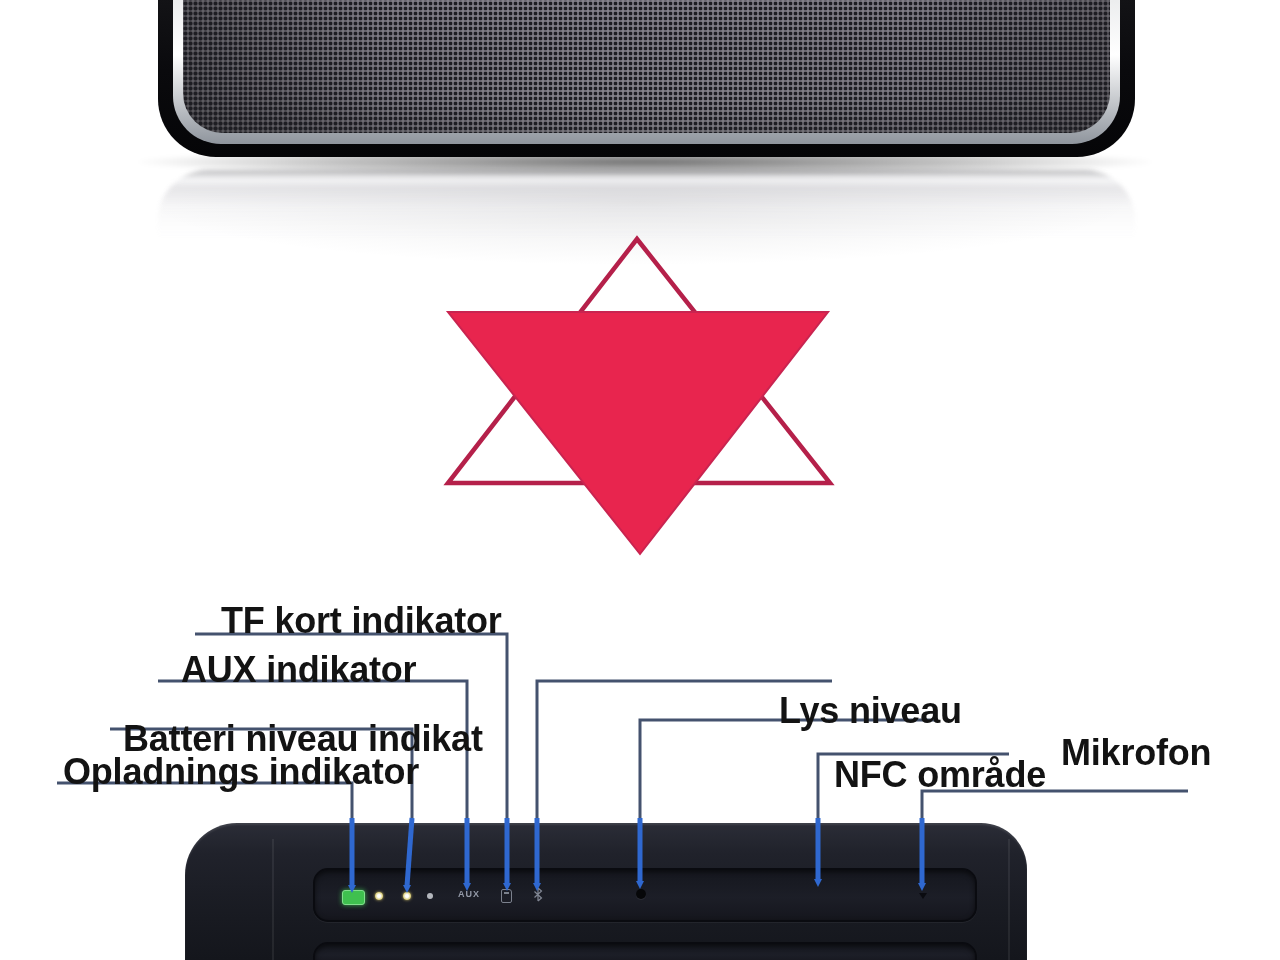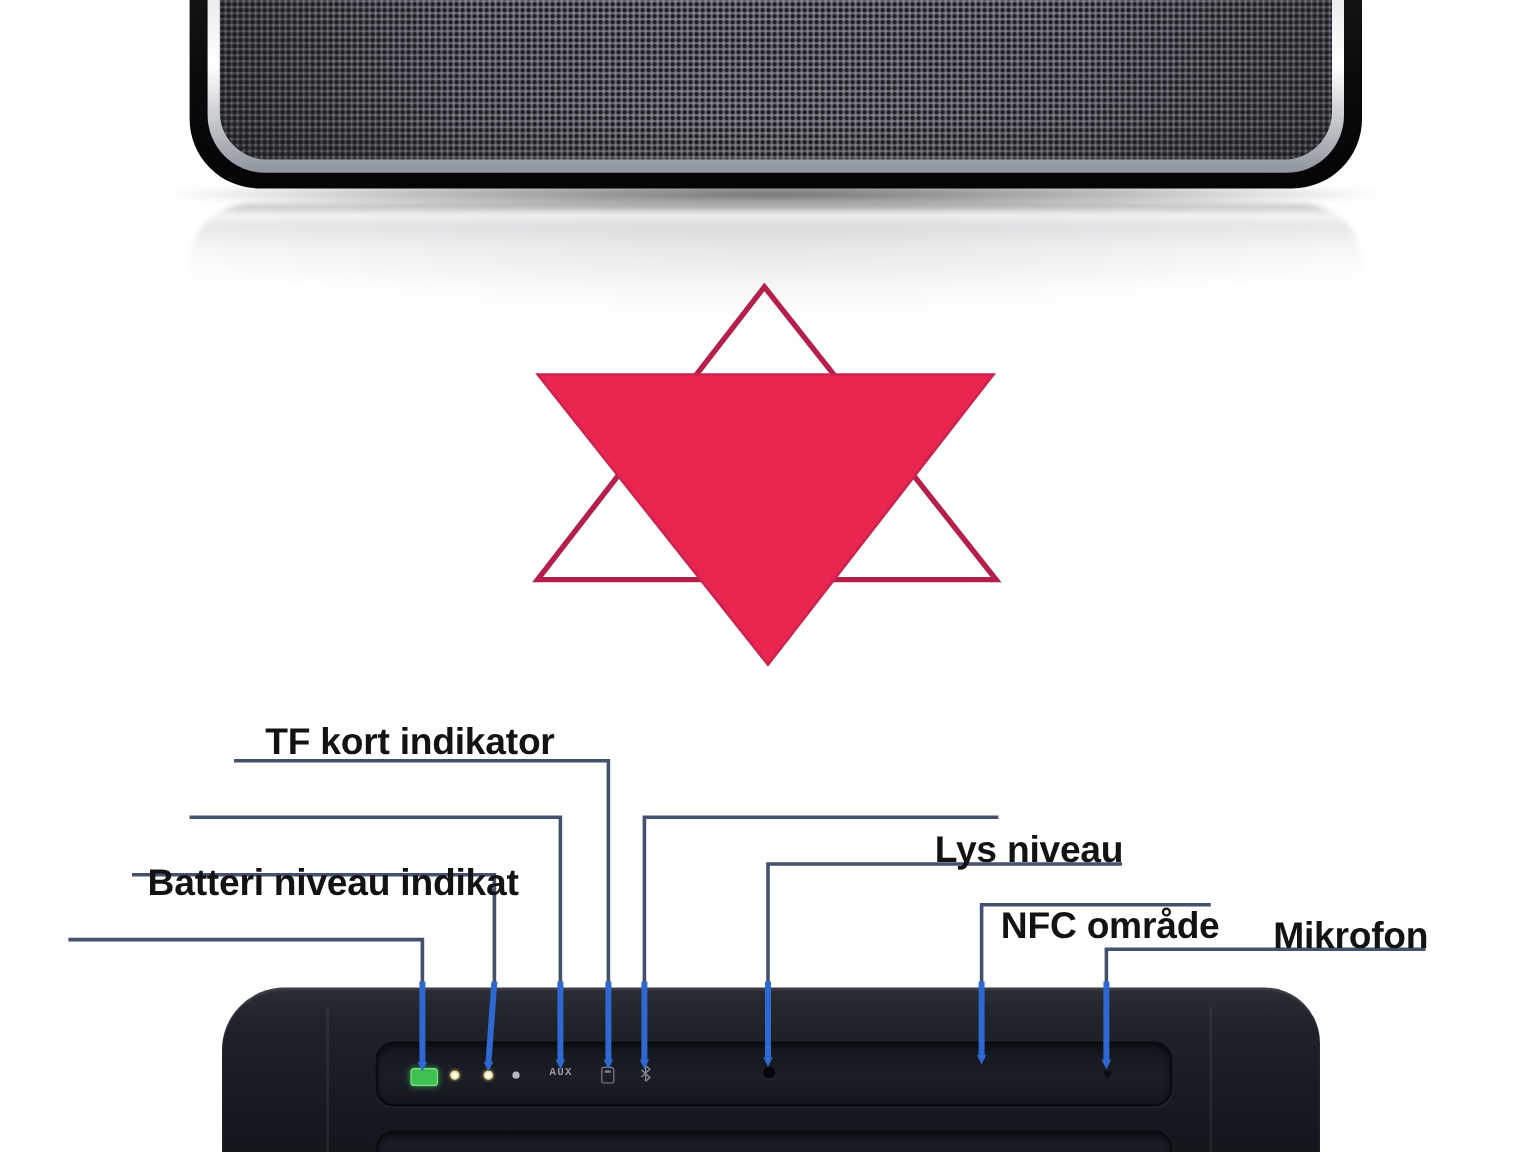--- a/index.html
+++ b/index.html
@@ -37,24 +37,24 @@
              rgba(195,195,202,0.16) 55%,
              rgba(255,255,255,0) 100%);}
   .ambient{position:absolute;left:0;top:150px;width:1280px;height:150px;z-index:0;
            background:radial-gradient(55% 60% at 50% 35%,rgba(60,60,70,0.10),rgba(0,0,0,0) 70%);}
 
   
   .intro-text{position:absolute;left:460px;top:355px;width:362px;text-align:center;
            font-size:40px;font-weight:bold;color:#f7ccd7;letter-spacing:1px;z-index:4;}
 
   
-  .device{position:absolute;left:185px;top:823px;width:915px;height:137px;z-index:3;
+  .device{position:absolute;left:185px;top:823px;width:842px;height:137px;z-index:3;
            background:linear-gradient(180deg,#2b2d37 0%,#20222b 22%,#181a21 70%,#14161c 100%);
            border-radius:52px 46px 0 0;
-           box-shadow:inset 0 2px 2px rgba(255,255,255,0.10);font-family:Liberation Mono, monospace;}
+           box-shadow:inset 0 2px 2px rgba(255,255,255,0.10);}
   .cap-line{position:absolute;top:16px;bottom:0;width:2px;background:rgba(255,255,255,0.07);}
   .cap-line.left{left:87px;}
   .cap-line.right{left:823px;}
   .panel{position:absolute;left:128px;width:660px;background:linear-gradient(180deg,#15171e 0%,#1c1e27 55%,#15161d 100%);
            border:2px solid #0a0b10;border-radius:15px;
            box-shadow:0 1px 1px rgba(255,255,255,0.06),inset 0 2px 5px rgba(0,0,0,0.55);}
   .panel1{top:45px;height:50px;}
   .panel2{top:119px;height:20px;border-radius:15px 15px 0 0;}
   .led{position:absolute;left:27px;top:20px;width:21px;height:13px;border-radius:3px;
            border:1px solid #82df8d;
@@ -69,21 +69,21 @@
            border:1px solid #8d93a0;border-radius:2px 3px 2px 2px;opacity:0.85;}
   .tf-mini:after{content:"";position:absolute;left:2px;top:2px;width:5px;height:2px;background:#8d93a0;}
   .bt-mini{position:absolute;left:218px;top:17px;opacity:0.9;}
   .sensor-hole{position:absolute;left:321px;top:19px;width:10px;height:10px;border-radius:50%;
            background:#060709;box-shadow:0 1px 1px rgba(255,255,255,0.08);}
   .mic-hole{position:absolute;left:604px;top:23px;width:0;height:0;
            border-left:4px solid transparent;border-right:4px solid transparent;
            border-top:6px solid #0a0b10;}
 
   
-  .callout{position:absolute;font-size:31px;font-weight:bold;color:#131313;
+  .callout{position:absolute;font-size:36px;font-weight:bold;color:#131313;
            white-space:nowrap;z-index:6;letter-spacing:-0.2px;}
 
   svg.overlay{position:absolute;left:0;top:0;z-index:5;}
 </style>
 </head>
 <body>
 
 <div class="stage">
 
   <div class="ambient"></div>
@@ -148,18 +148,20 @@
       <polygon points="533,883 541,883 537,891"></polygon>
       <polygon points="636,881 644,881 640,889"></polygon>
       <polygon points="814,879 822,879 818,887"></polygon>
       <polygon points="918,883 926,883 922,891"></polygon>
     </g>
   </svg>
 
   <div class="intro-text">Introduction</div>
 
   <div class="callout" style="left:221px;top:600px;">TF kort indikator</div>
+  <div class="callout" style="left:181px;top:649px;">AUX indikator</div>
   <div class="callout" style="left:123px;top:718px;">Batteri niveau indikat</div>
+  <div class="callout" style="left:63px;top:751px;">Opladnings indikator</div>
   <div class="callout" style="left:779px;top:690px;">Lys niveau</div>
   <div class="callout" style="left:834px;top:754px;">NFC område</div>
-  <div class="callout" style="left:1061px;top:762px;">Mikrofon</div>
+  <div class="callout" style="left:1061px;top:732px;">Mikrofon</div>
 
 </div>
 
 </body></html>

